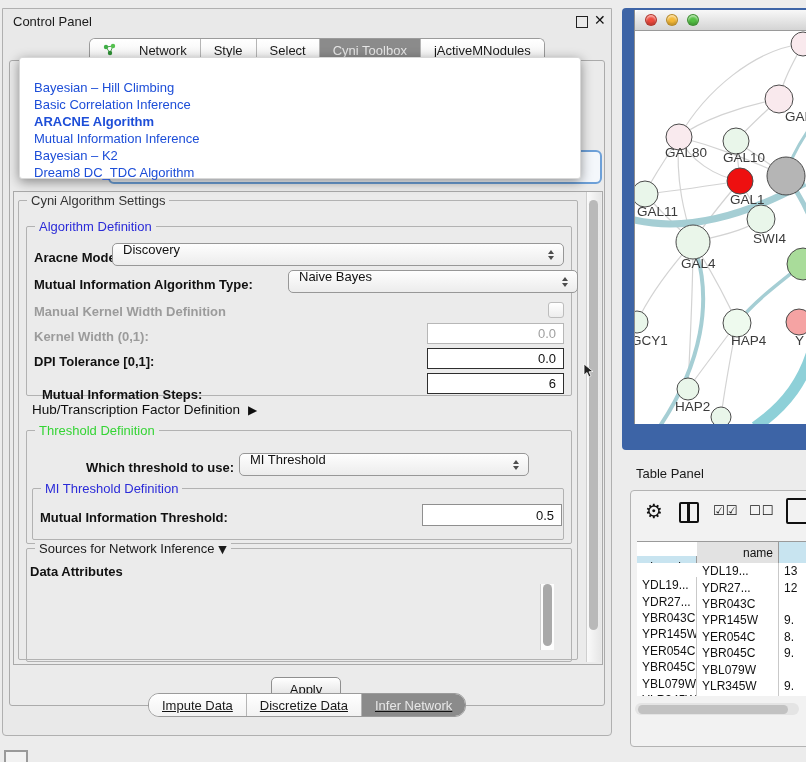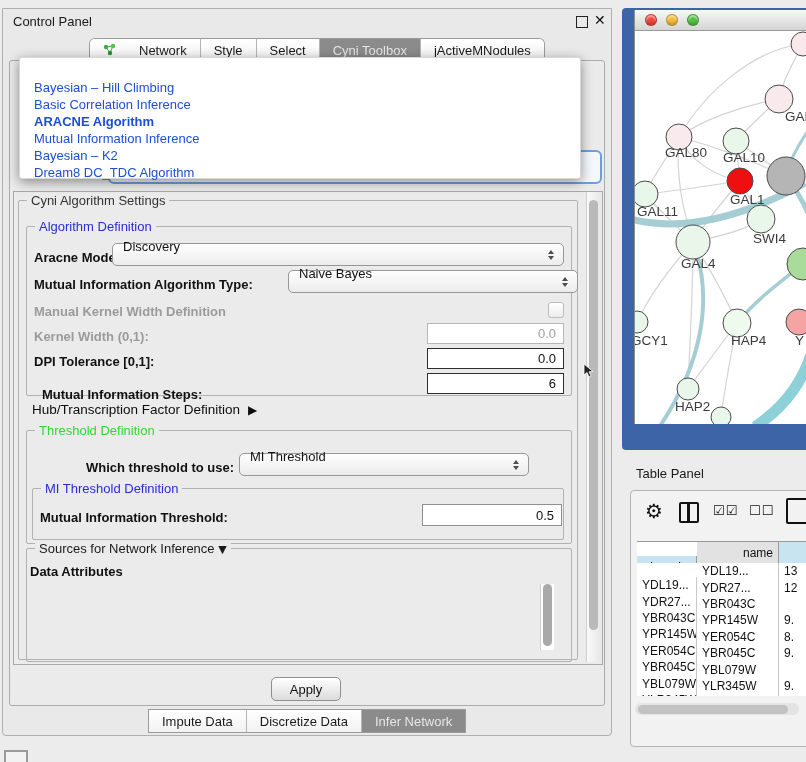--- a/index.html
+++ b/index.html
@@ -15,29 +15,29 @@
   .float-box{left:573px;top:7px;width:10px;height:10px;border:1.5px solid #222;background:transparent;}
   .close-x{left:591px;top:3px;font-size:14px;font-weight:bold;color:#111;font-family:"DejaVu Sans",sans-serif;}
 
   
   .tabstrip{display:flex;border:1px solid #9b9b9b;background:#fff;overflow:hidden;}
   #top-tabs{left:86px;top:29px;height:23px;border-radius:6px 6px 0 0;border-bottom:none;}
   .tab{display:flex;align-items:center;gap:23px;padding:0 13px;font-size:13px;color:#1a1a1a;
     border-right:1px solid #b5b5b5;background:linear-gradient(#ffffff,#f2f2f2);white-space:nowrap;}
   .tab:last-child{border-right:none;}
   .tab.selected{background:#8b8b8b;color:#e7e7e7;}
-  #bottom-tabs{left:145px;top:700px;height:22px;border-radius:0;}
+  #bottom-tabs{left:145px;top:684px;height:22px;border-radius:11px;text-decoration:underline;}
 
   
   #cp-content{left:6px;top:51px;width:594px;height:644px;background:#ebebeb;
     border:1px solid #ababab;border-radius:3px;}
 
   
   .combo{background:linear-gradient(#fefefe,#ececec);border:1px solid #979797;border-radius:5px;
-    font-size:13px;display:flex;align-items:center;padding:0 24px 16px 10px;box-sizing:border-box;height:23px;}
+    font-size:13px;display:flex;align-items:flex-end;padding:0 24px 8px 10px;box-sizing:border-box;height:23px;}
   .combo .spinner{position:absolute;right:9px;top:50%;transform:translateY(-50%);display:flex;flex-direction:column;gap:2px;}
   .spin-up{width:0;height:0;border-left:3.5px solid transparent;border-right:3.5px solid transparent;border-bottom:4.5px solid #4d4d4d;}
   .spin-dn{width:0;height:0;border-left:3.5px solid transparent;border-right:3.5px solid transparent;border-top:4.5px solid #4d4d4d;}
   #bg-combo1{left:98px;top:89px;width:490px;height:30px;border:2.5px solid #6da0d8;border-radius:6px;background:#f4f7fb;}
   #bg-combo2{left:58px;top:142px;width:528px;height:26px;}
 
   
   #algo-dropdown{left:16px;top:48px;width:560px;height:120px;background:#ffffff;z-index:40;
     border-radius:3px;box-shadow:0 3px 12px rgba(0,0,0,.42);border:1px solid #d8d8d8;}
   .dd-title{left:0;top:5px;width:100%;text-align:center;font-size:13px;color:#bcbcbc;}

